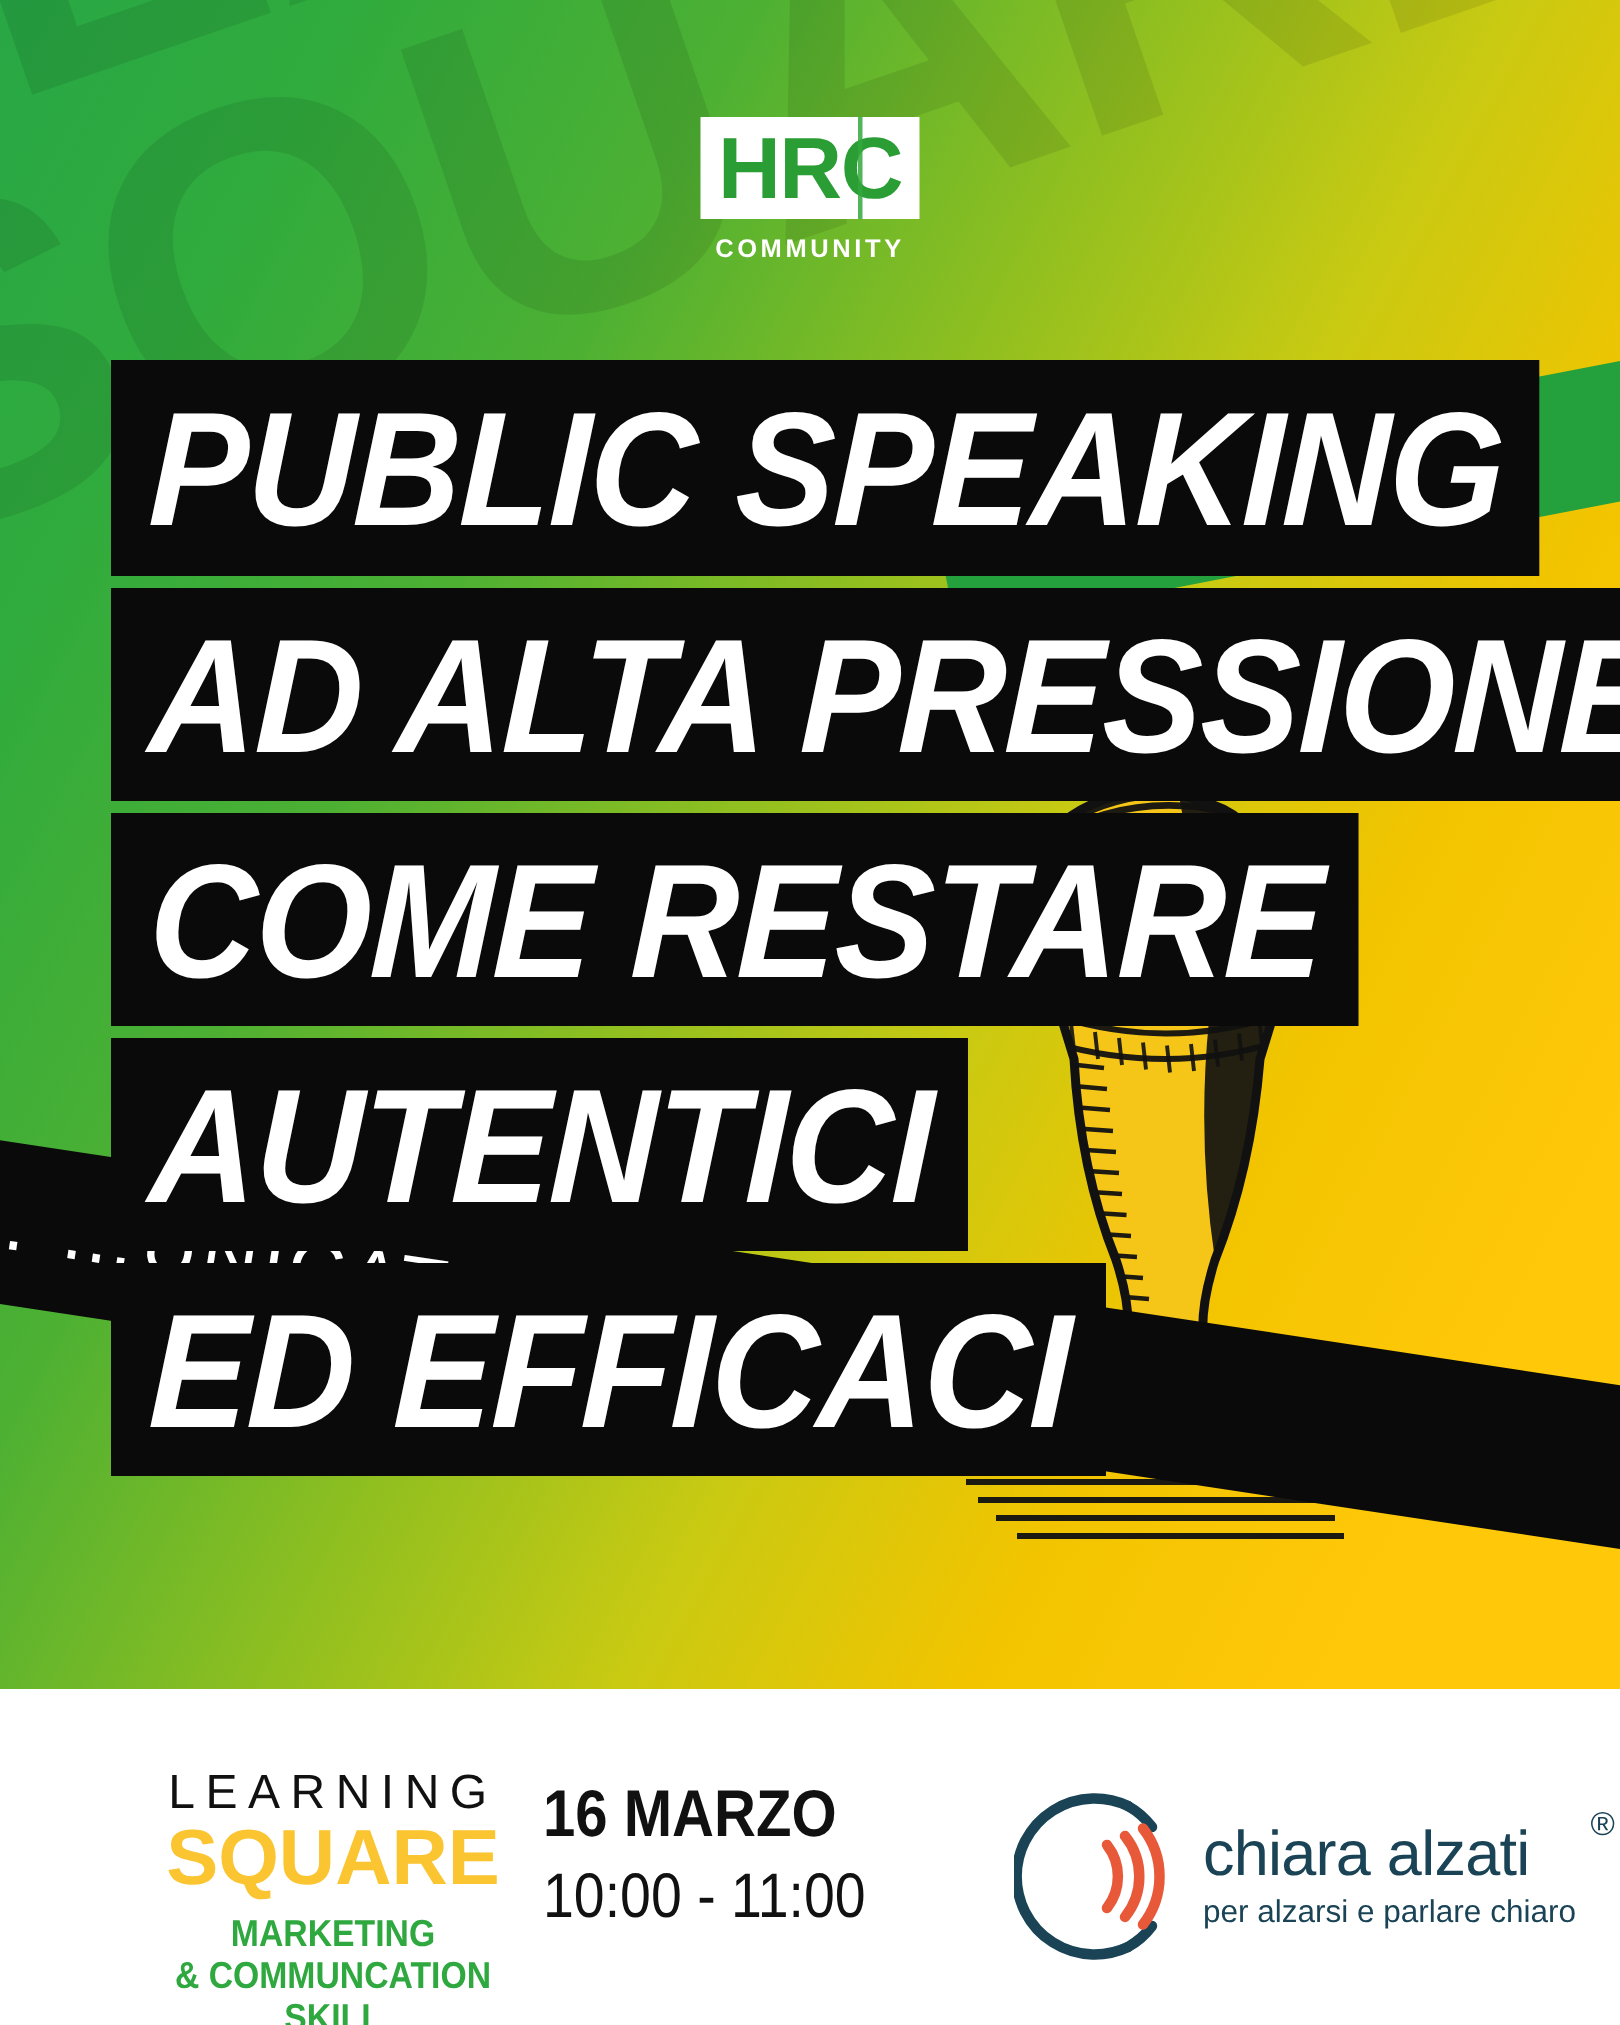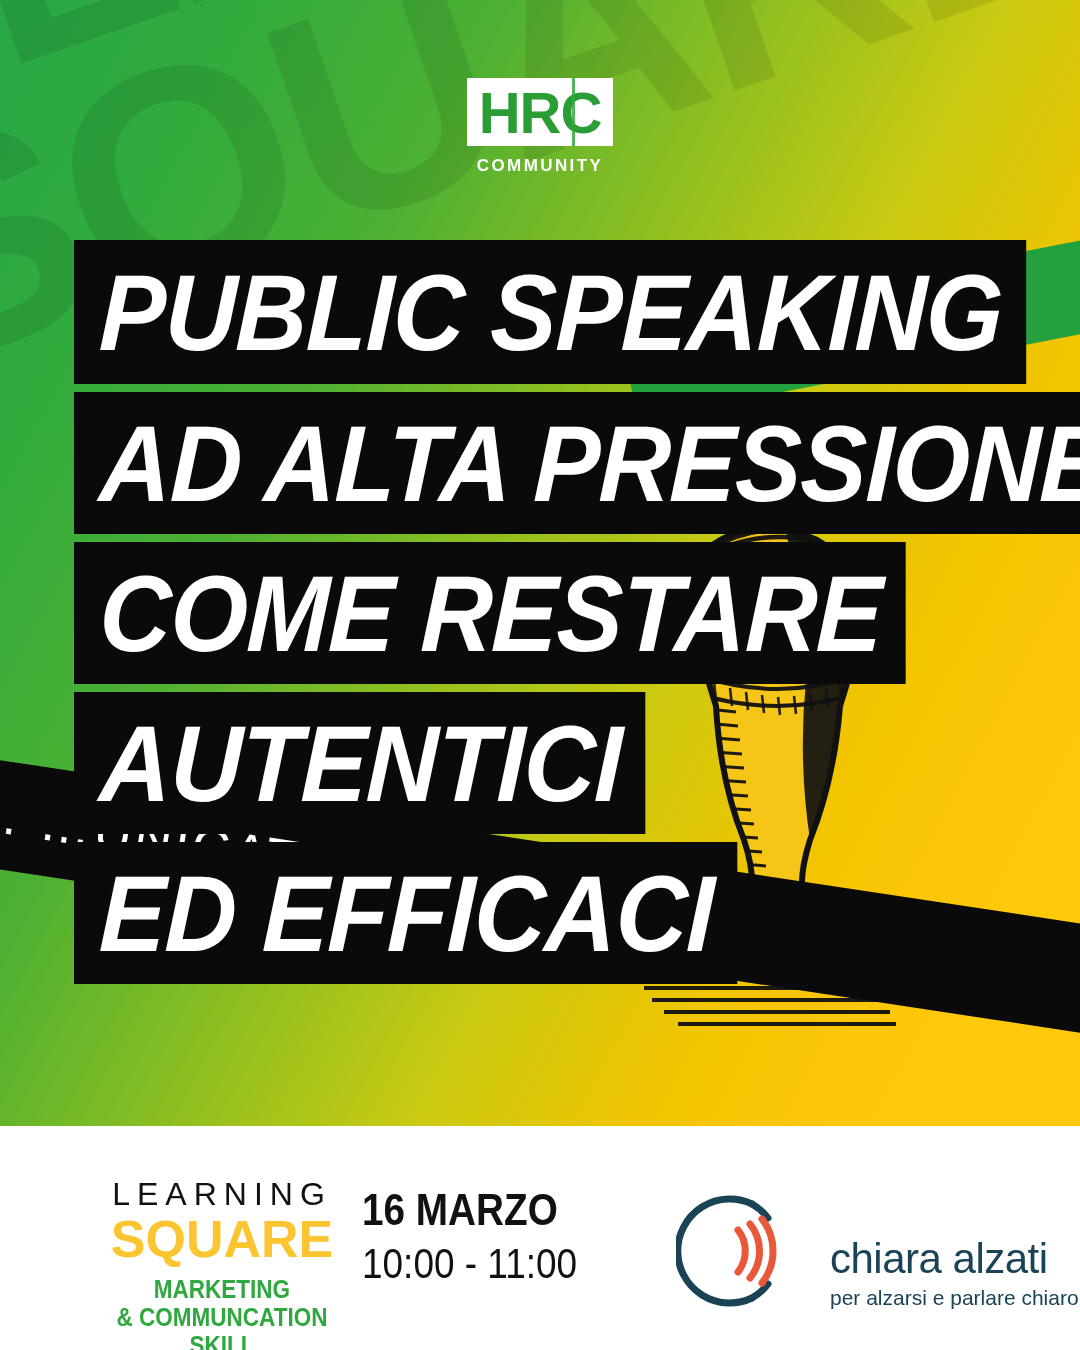--- a/index.html
+++ b/index.html
@@ -151,21 +151,21 @@
     font-size:44px; font-weight:bold; color:#111111;
     letter-spacing:0px; line-height:1.1;
     transform:scaleX(0.88); transform-origin:left center;
   }
   .fd-2 {
     font-size:42px; font-weight:400; color:#111111;
     letter-spacing:0px; line-height:1.15; margin-top:6px;
     transform:scaleX(0.88); transform-origin:left center;
   }
 
-  .f-chiara { position:absolute; left:676px; top:1192px; display:flex; align-items:flex-end;gap:28px; }
+  .f-chiara { position:absolute; left:676px; top:1192px; display:flex; align-items:center; }
   .ca-mark { width:118px; height:118px; position:relative; flex:0 0 auto; }
   .ca-mark svg { width:100%; height:100%; display:block; }
   .ca-txt { margin-left:8px; position:relative; }
   .ca-name {
     font-size:42px; color:#1a4456; font-weight:400; letter-spacing:-0.5px;
     line-height:1;
   }
   .ca-reg {
     position:absolute; right:-26px; top:-12px;
     font-size:22px; color:#1a4456;

